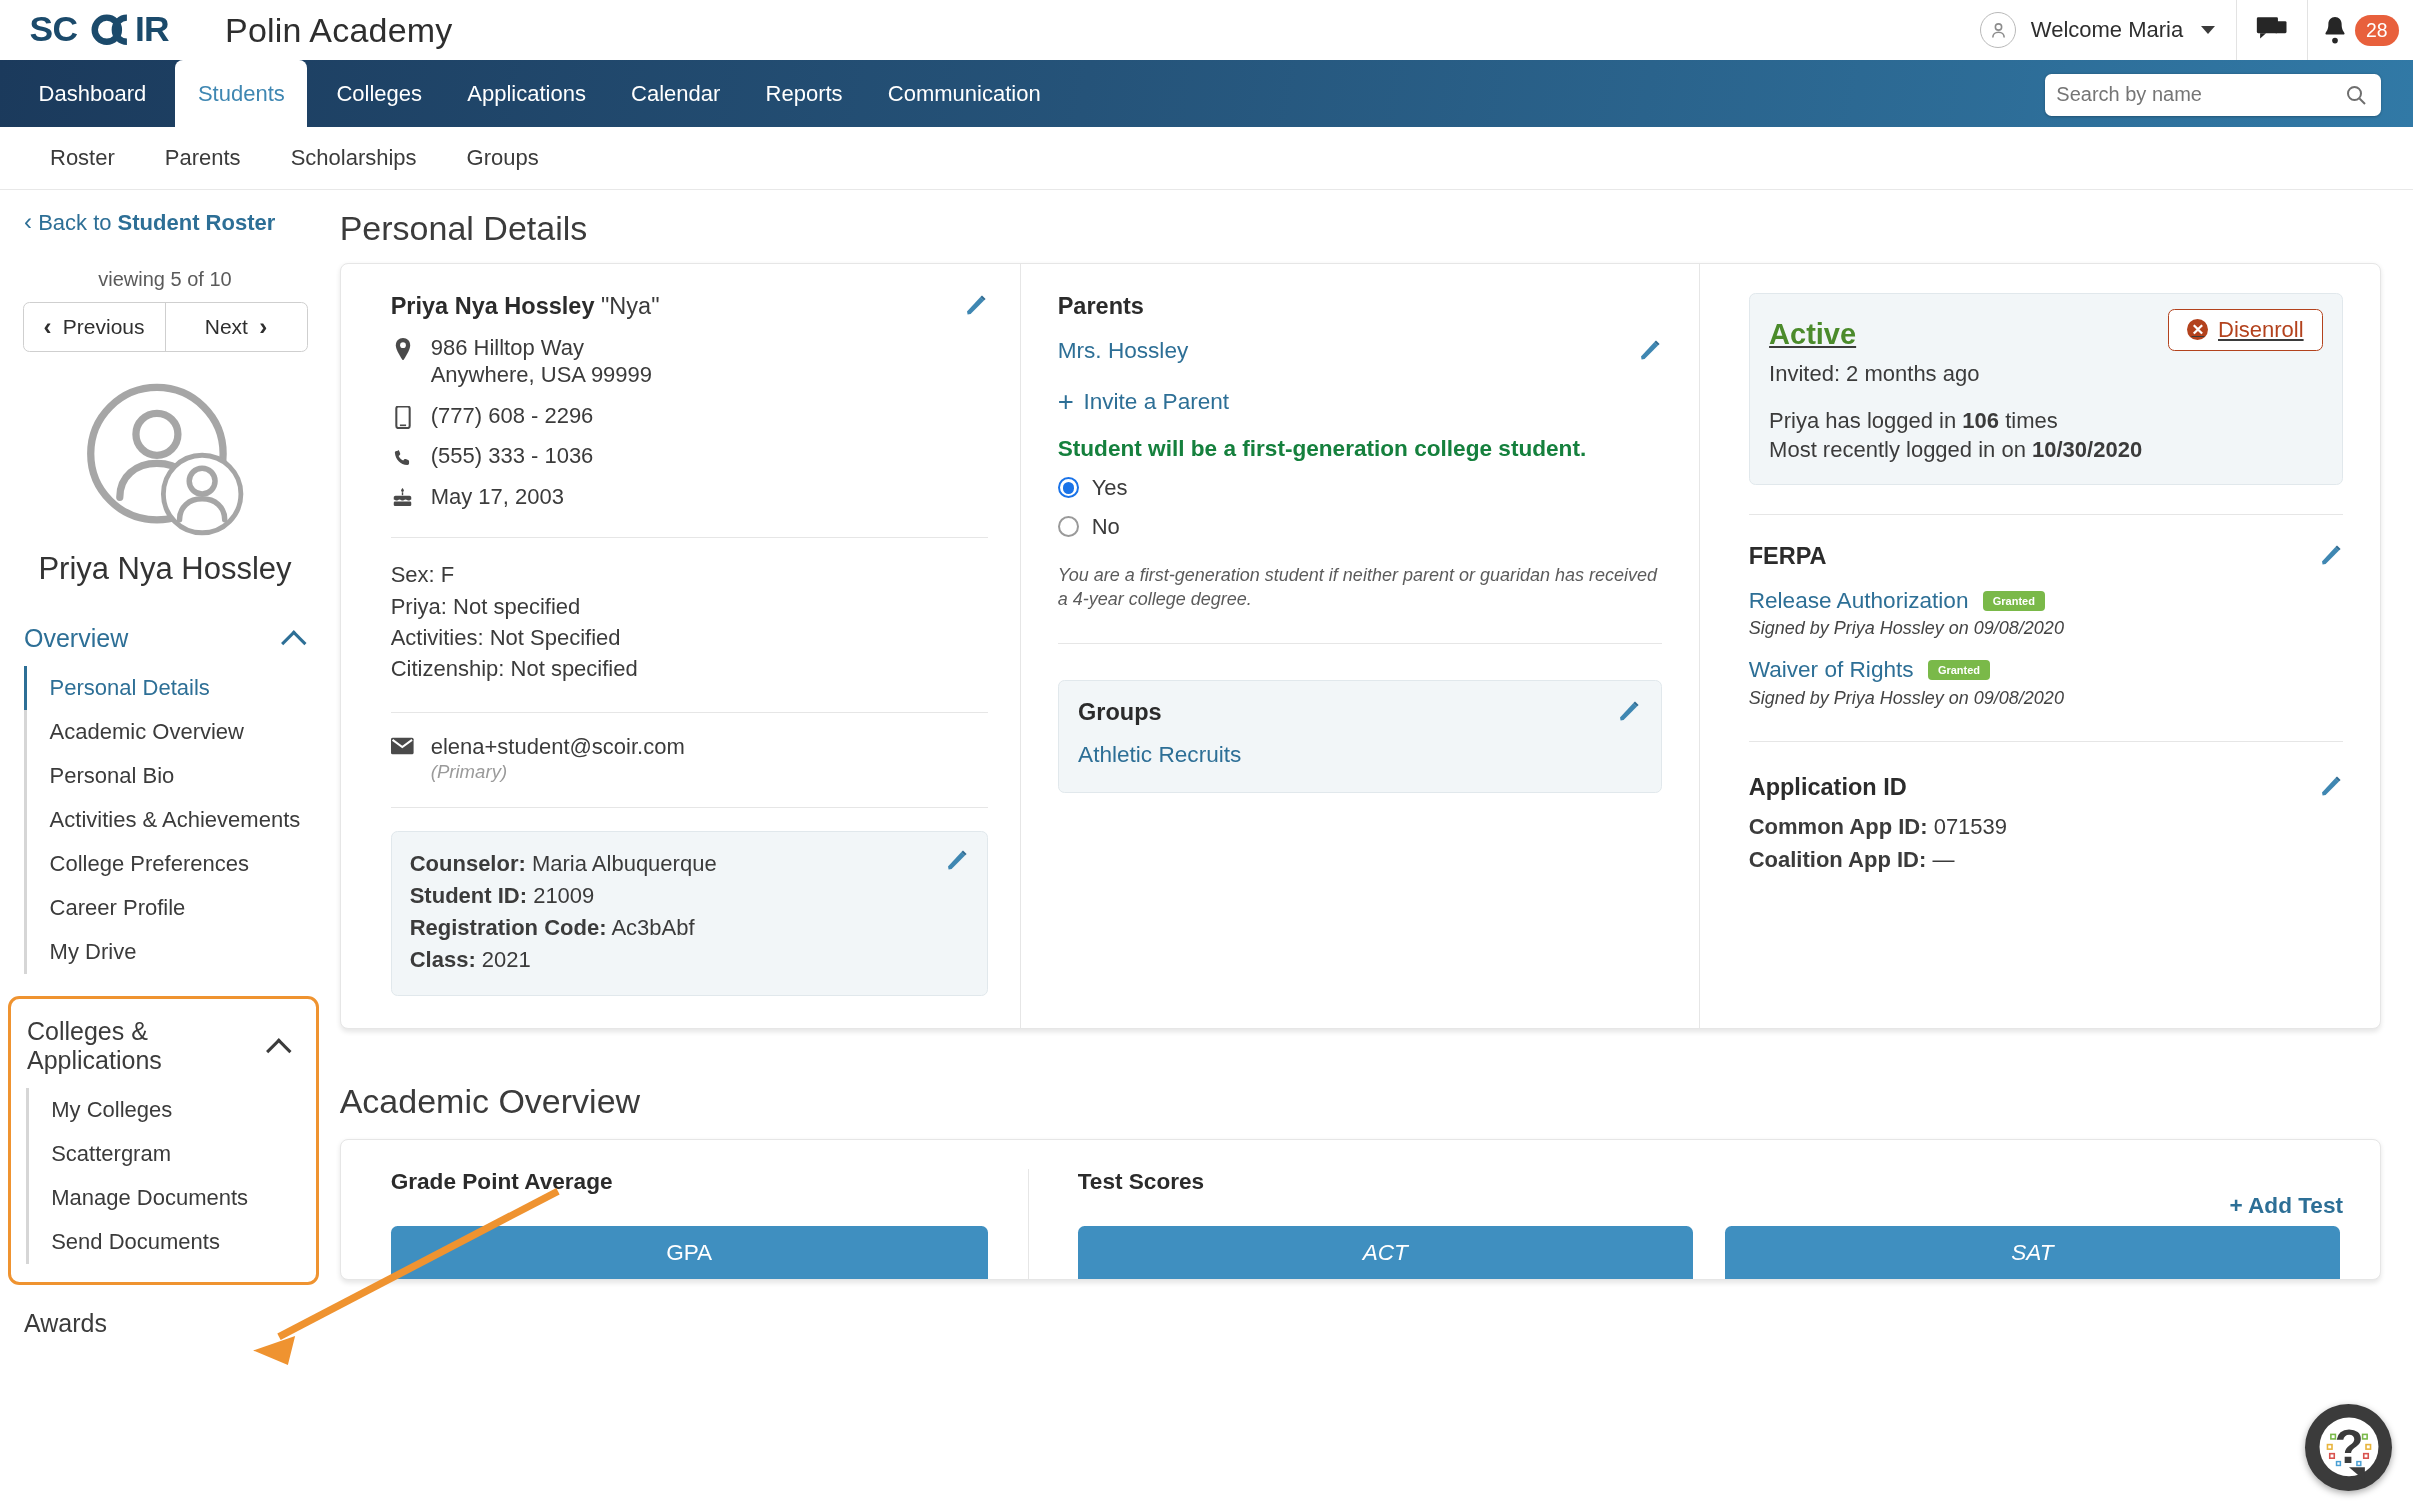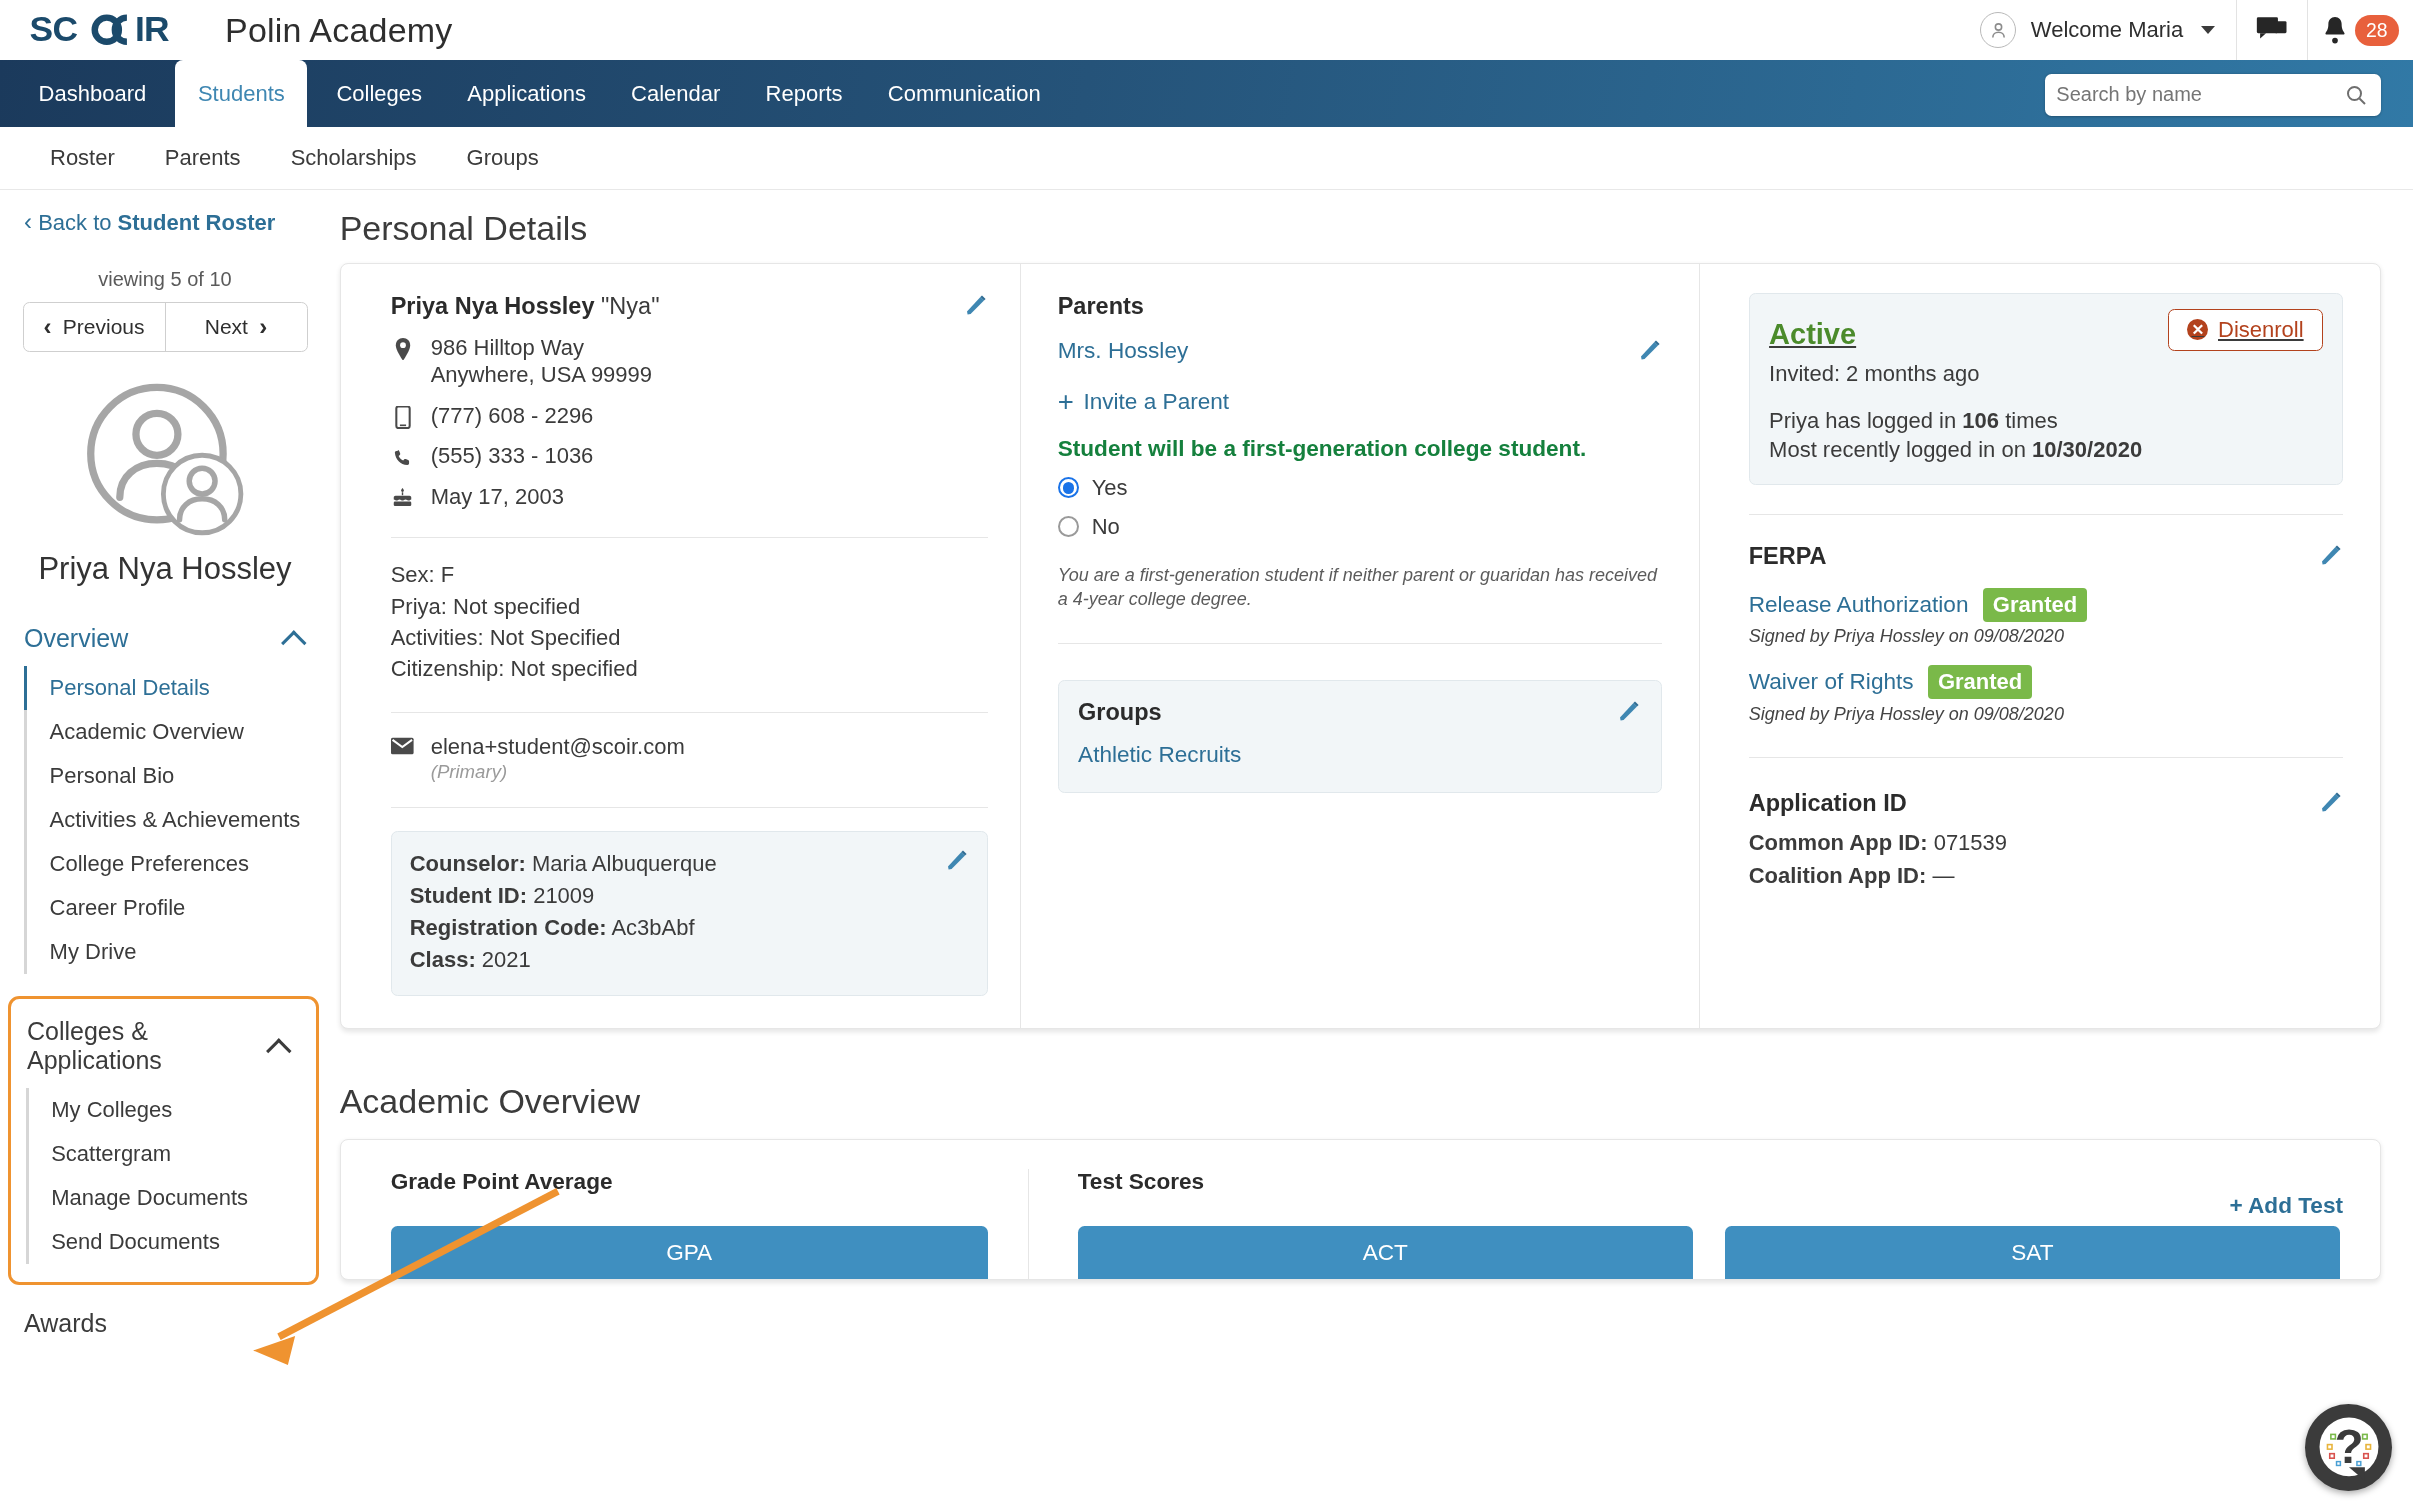--- a/index.html
+++ b/index.html
@@ -229,21 +229,21 @@
   }
   .status-line { font-size: 22px; margin-top: 9.7px; }
   .status-line.gap { margin-top: 21px; }
   .status-line b { font-weight:bold; }
 
   .ferpa { margin-top: 27.5px; }
   .ferpa-head { display:flex; justify-content:space-between; align-items:flex-start; }
   .ferpa-row { display:flex; align-items:center; gap: 14.6px; margin-top: 18px; }
   .ferpa-row .nm { color:#2d6f96; font-size: 22.6px; }
   .badge {
-    background:#7ab949; color:#fff; font-size: 22px; font-weight:bold;
+    background:#7ab949; color:#fff; font-size: 11px; font-weight:bold;
     padding: 4px 9.7px; border-radius: 4px;
   }
   .signed { font-size: 18px; color:#444; font-style: italic; margin-top: 4.9px; }
 
   .appid { margin-top: 32px; }
   .appid-head { display:flex; justify-content:space-between; align-items:flex-start; }
   .appid-line { font-size: 22px; margin-top: 13px; }
   .appid-line b { font-weight:bold; }
 
   .pencil { cursor:pointer; }
@@ -255,21 +255,21 @@
     box-shadow: 0 2.4px 5.7px rgba(0,0,0,.10);
     margin-left: 9.7px; display:flex; padding: 29px 0 0 0; min-height: 129px;
   }
   .ao-left { flex: 0 0 687px; padding: 0 40px 0 50px; }
   .ao-right { flex:1; padding: 0 40px 0 49px; border-left:1.6px solid #e6e6e6; position:relative;}
   .ao-h { font-size: 22.6px; font-weight:bold; color:#2b2b2b; }
   .blue-bar {
     background:#3f8fc0; color:#fff; font-size: 22.6px; text-align:center;
     padding: 13.7px 0; border-radius: 6.5px 6.5px 0 0; margin-top: 31px;
   }
-  .ao-tests { display:flex; gap: 32px; }
+  .ao-tests { display:flex; gap: 32px; font-style: italic; }
   .ao-tests > div { flex:1; }
   .add-test {
     position:absolute; right: 37px; top: 24px;
     color:#2d6f96; font-size: 22.6px; font-weight:bold;
     display:flex; align-items:center; gap: 9.7px; white-space:nowrap;
   }
 
   
   .overlay { position:absolute; left:0; top:0; width:2413px; height:1509px; pointer-events:none; }
 

